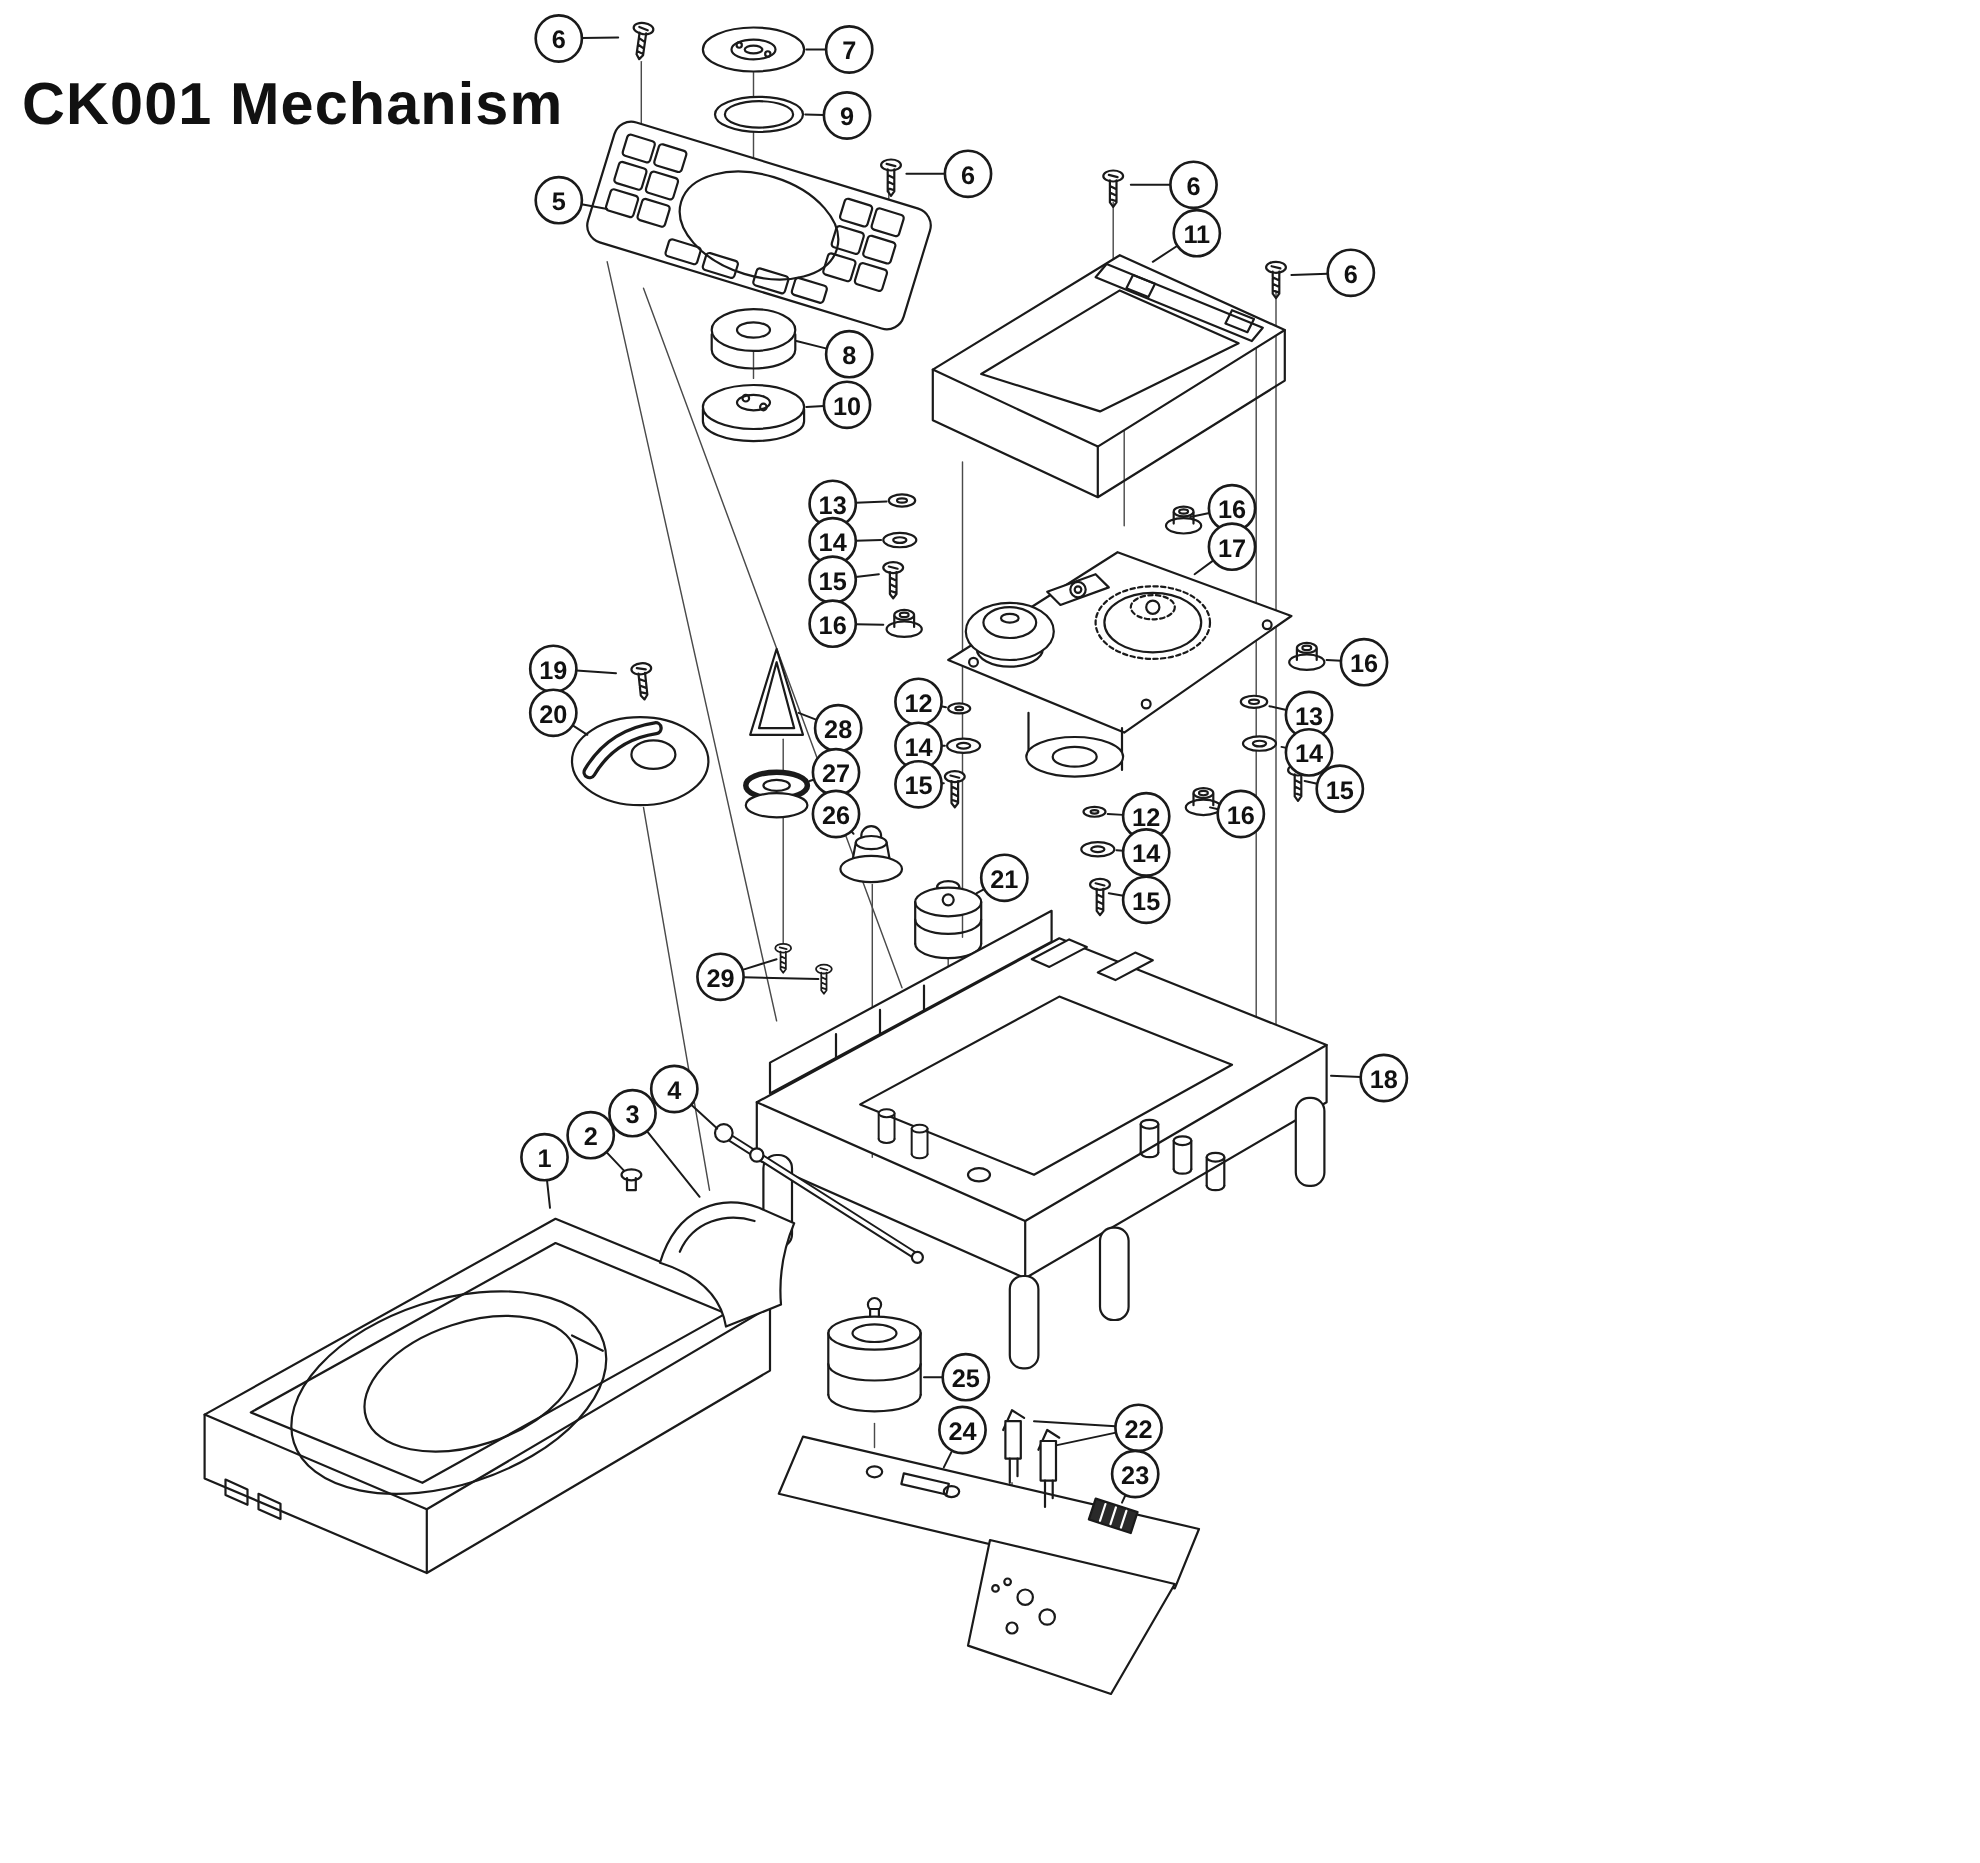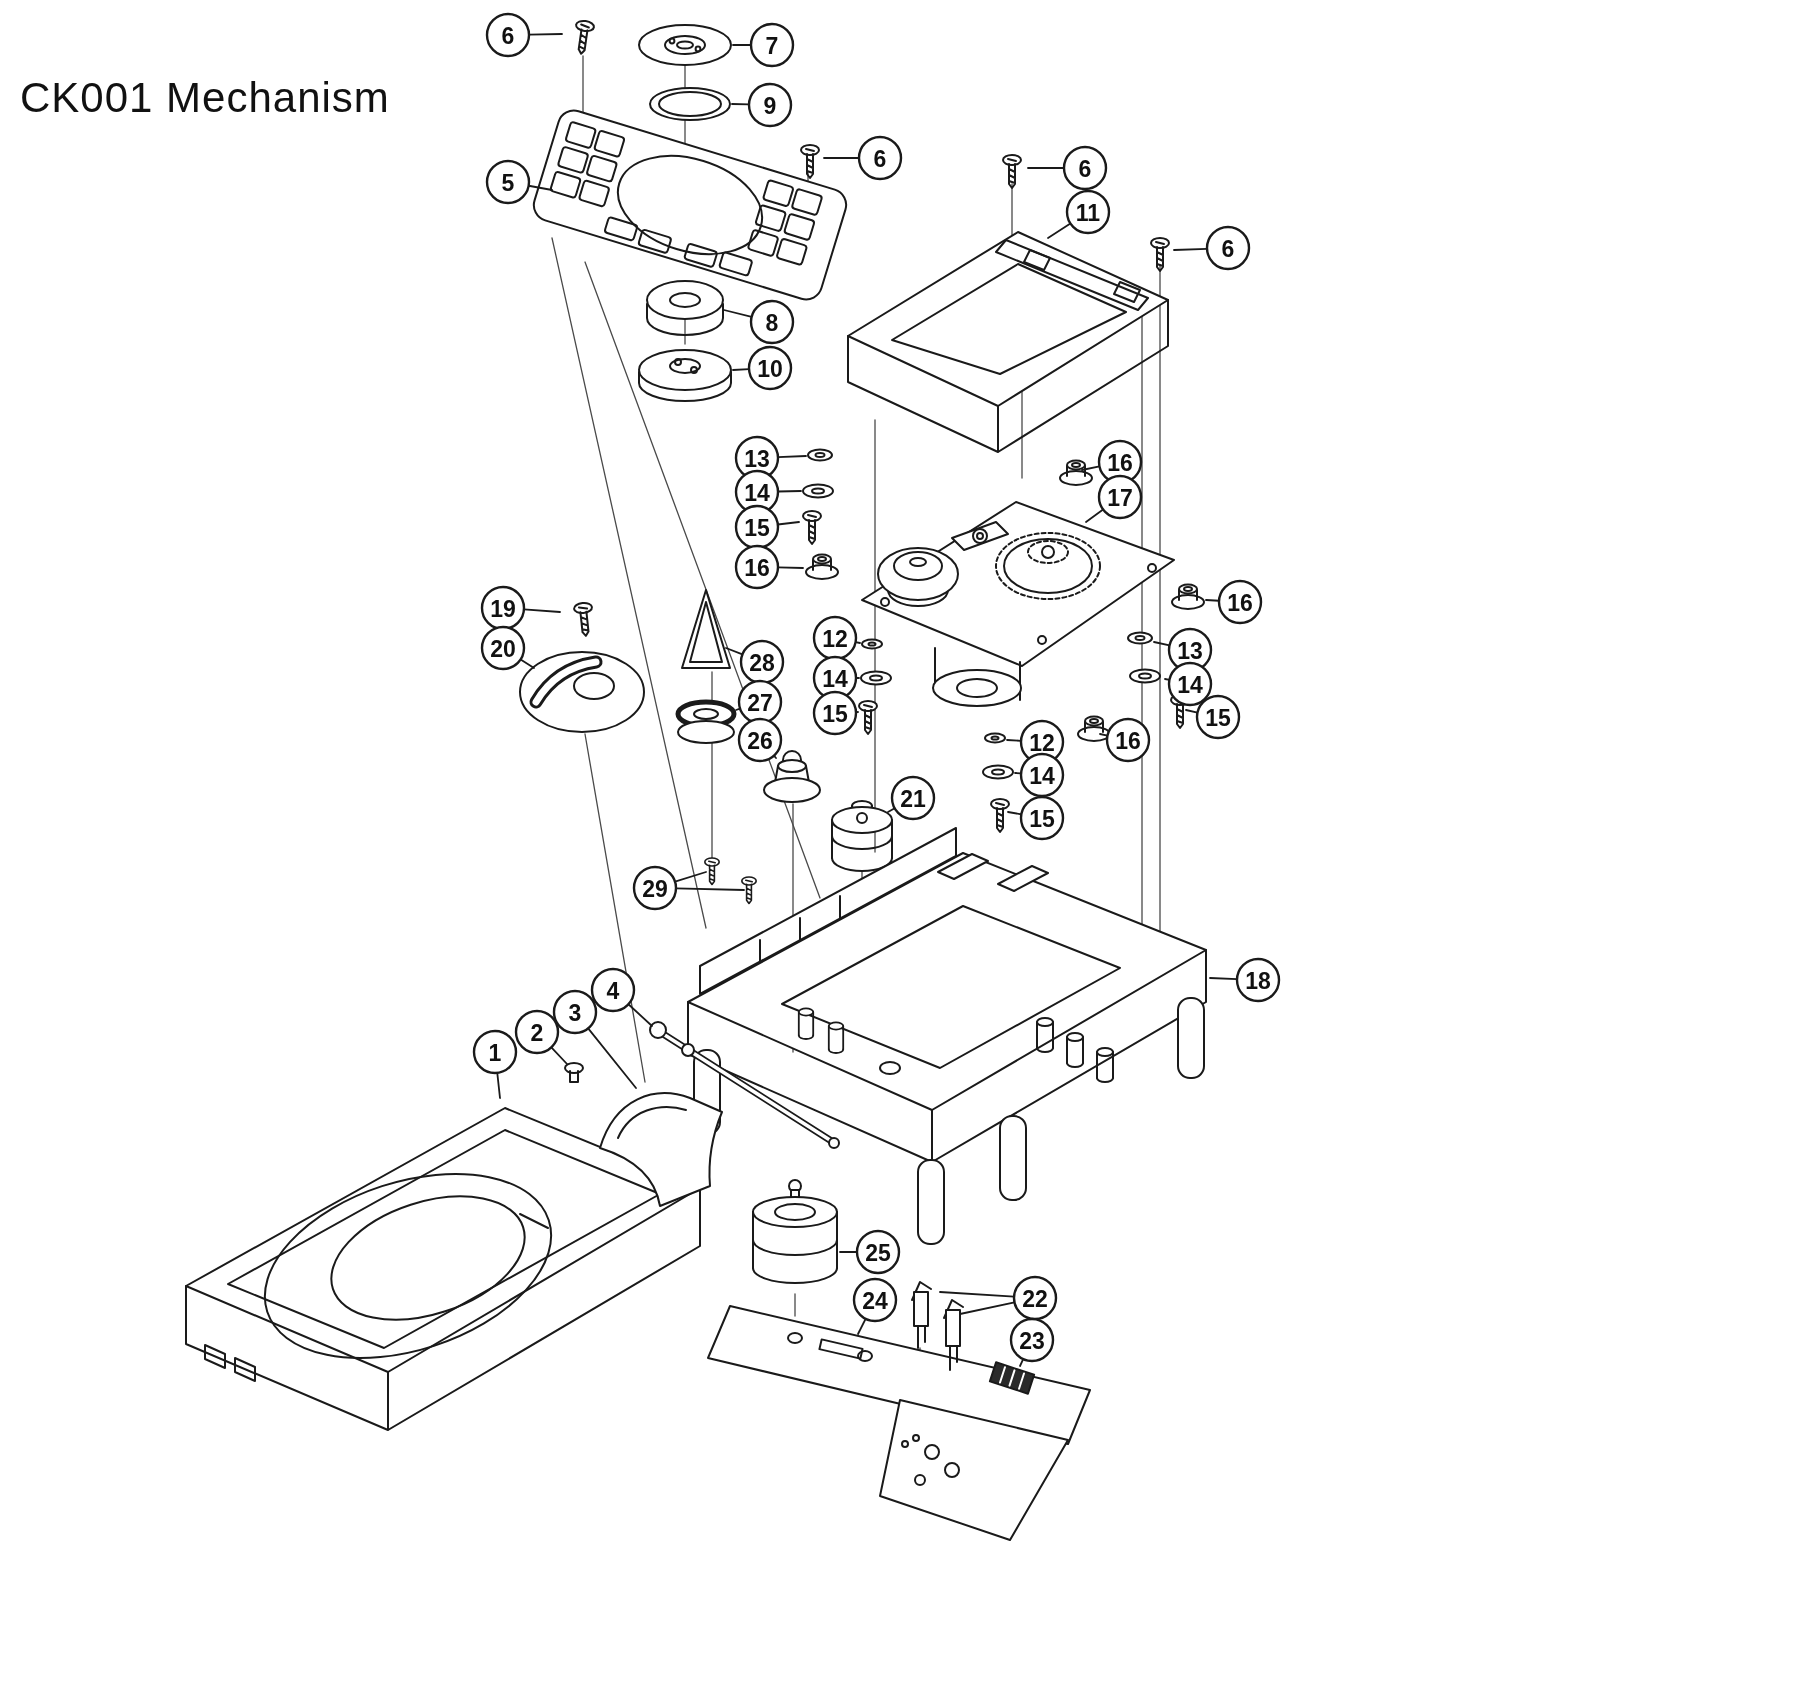--- a/index.html
+++ b/index.html
@@ -1,18 +1,18 @@
 <!DOCTYPE html>
 <html><head>
 <meta charset="utf-8">
 <style>
   html,body{margin:0;padding:0;background:#ffffff;}
   .page{position:relative;width:1800px;height:1694px;background:#ffffff;overflow:hidden;
         font-family:"Liberation Sans",sans-serif;}
-  .diagram-title{position:absolute;left:20px;top:74px;font-size:42px;font-weight:normal;
+  .diagram-title{position:absolute;left:20px;top:64px;font-size:54px;font-weight:bold;
         color:#111;letter-spacing:1px;margin:0;}
   #diagram-svg{position:absolute;left:0;top:0;}
   #diagram-svg *{fill:none;stroke:#1a1a1a;stroke-width:2;stroke-linejoin:round;stroke-linecap:round;}
   #diagram-svg .w{fill:#ffffff;}
   #diagram-svg .dark{fill:#2a2a2a;}
   #diagram-svg .thin *, #diagram-svg .thin{stroke-width:1.3;stroke:#4a4a4a;}
   #diagram-svg .teeth{stroke-dasharray:4 3;}
   #diagram-svg .callout-circle{fill:#ffffff;stroke:#1a1a1a;stroke-width:2.4;}
   #diagram-svg .callout-text{fill:#111;stroke:none;font-family:"Liberation Sans",sans-serif;
         font-size:23px;font-weight:bold;text-anchor:middle;dominant-baseline:central;}

